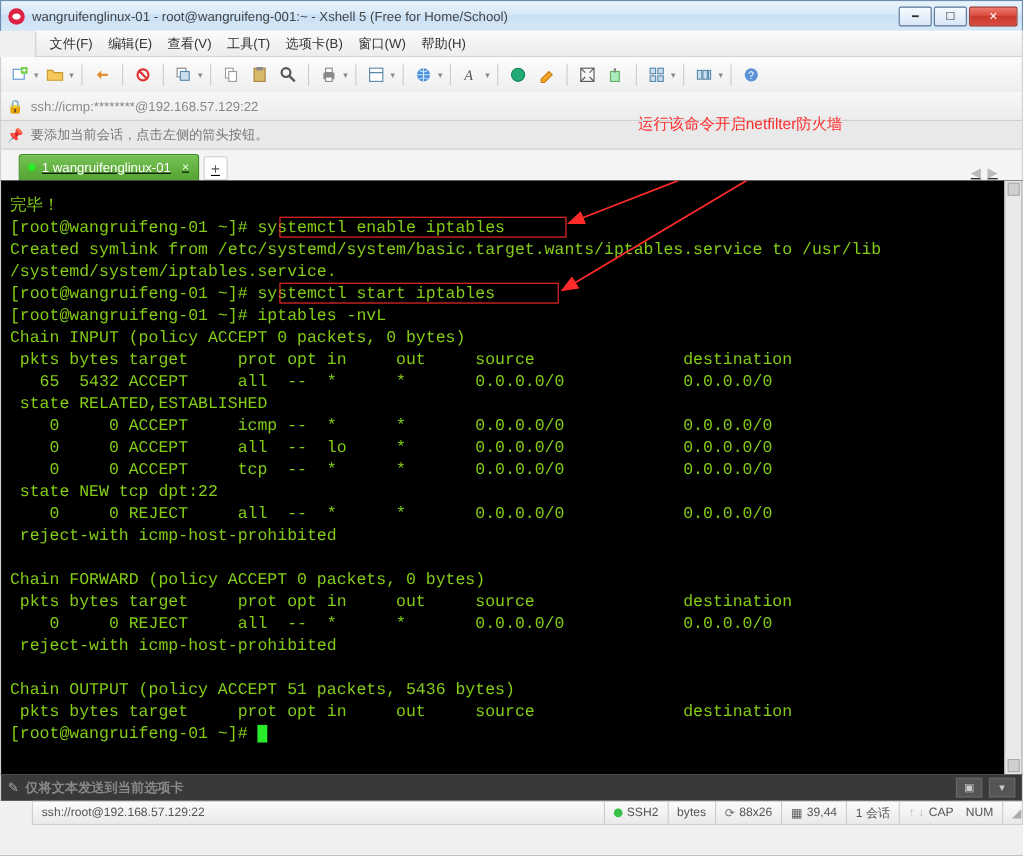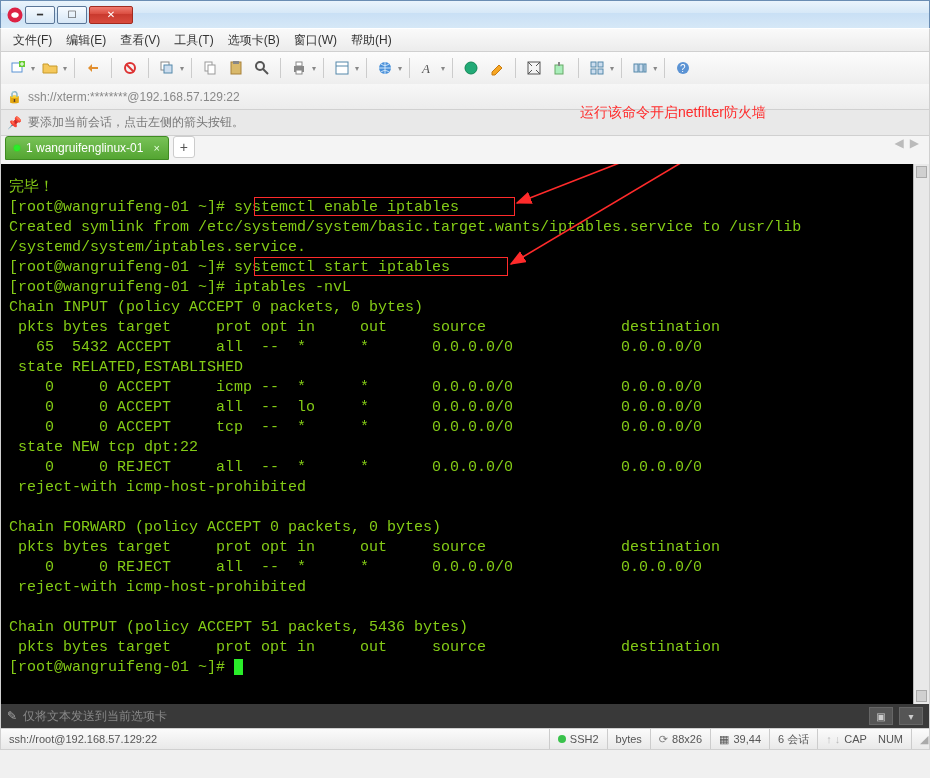--- a/index.html
+++ b/index.html
@@ -33,20 +33,21 @@
 
 .menubar {
   height: 24px;
   background: linear-gradient(#fafafa,#ececec);
   border: 1px solid #d0d0d0;
   border-top-color:#fff;
   display:flex;
   align-items:flex-end;
   padding: 0 6px;
   gap: 2px;
+  margin-left: 32px;
 }
 .menubar > div { padding: 2px 6px; color:#333; }
 
 
 .toolbar {
   height: 32px;
   background: linear-gradient(#fcfcfc,#eeeeee);
   border-left:1px solid #d0d0d0;
   border-right:1px solid #d0d0d0;
   display:flex;
@@ -86,21 +87,21 @@
   color:#777;
   position: relative;
 }
 
 
 .tabstrip {
   height: 28px;
   background:#f4f4f4;
   border-left:1px solid #d0d0d0;
   border-right:1px solid #d0d0d0;
-  display:flex; align-items:flex-start; padding:0 4px; gap:0;
+  display:flex; align-items:flex-end; padding:0 16px; gap:0;text-decoration:underline;
 }
 .tab {
   height: 24px;
   background: linear-gradient(#78c257,#54a532);
   color:#fff;
   border:1px solid #3f8a22;
   border-radius: 3px 3px 0 0;
   display:flex; align-items:center; padding:0 8px; gap:6px;
   font-size:12px;
 }
@@ -165,49 +166,50 @@
 
 .sendbar {
   height: 24px;
   background:#393939;
   color:#ddd;
   display:flex; align-items:center; padding:0 6px; gap:6px;
   border-left:1px solid #d0d0d0;
   border-right:1px solid #d0d0d0;
 }
 .sendbar .sendinput {
-  flex:1; color:#888; background:#393939;
+  flex:1; color:#888; background:#393939;font-weight:bold;
 }
 .sendbar .btn {
   width:24px;height:18px;background:#555;border:1px solid #666;
   display:flex;align-items:center;justify-content:center;color:#ccc;font-size:10px;
 }
 
 
 .statusbar {
   height: 22px;
   background: linear-gradient(#fbfbfb,#e9e9e9);
   border:1px solid #d0d0d0;
   display:flex; align-items:center;
-  font-size:11px; color:#555;
+  font-size:11px; color:#555;margin-left:29px;
 }
 .statusbar .cell { padding:0 8px; border-left:1px solid #ccc; height:100%; display:flex; align-items:center; gap:4px;}
 .statusbar .cell:first-child{border-left:none;flex:1;}
 .sgreen { width:8px;height:8px;background:#39c24b;border-radius:50%;display:inline-block; }
 </style>
 </head>
 <body>
 
 <div class="titlebar">
   <div class="icon-area">
     <svg viewBox="0 0 16 16">
         <circle cx="8" cy="8" r="6" fill="#d24"></circle>
         <path d="M5 8c0-3 6-3 6 0s-6 3-6 0z" fill="#fff"></path>
       </svg>
   </div>
+  <div class="title">wangruifenglinux-01 - root@wangruifeng-001:~ - Xshell 5 (Free for Home/School)</div>
   <div class="winbtns">
     <div class="winbtn min">━</div>
     <div class="winbtn max">☐</div>
     <div class="winbtn close">✕</div>
   </div>
 </div>
 
 <div class="menubar">
   <div>文件(F)</div>
   <div>编辑(E)</div>
@@ -353,21 +355,21 @@
     <div class="tbtn">
       <svg viewBox="0 0 16 16">
         <circle cx="8" cy="8" r="6" fill="#5b93d4"></circle>
         <text x="5" y="12" font-size="10" fill="#fff">?</text>
       </svg>
     </div>
   </div>
 
 <div class="addrbar">
   <span class="lock">🔒</span>
-  <span class="addr">ssh://xterm:********@192.168.57.129:22</span>
+  <span class="addr">ssh://icmp:********@192.168.57.129:22</span>
 </div>
 
 <div class="hintbar">
   <span style="color:#888;">📌</span>
   <span>要添加当前会话，点击左侧的箭头按钮。</span>
 </div>
 
 <div class="annotation" style="top:104px; left:580px;">运行该命令开启netfilter防火墙</div>
 
 <div class="tabstrip">
@@ -440,20 +442,20 @@
     </div>
   <div class="cell">bytes</div>
   <div class="cell">
       <span style="color:#777;">⟳</span> 
       <span>88x26</span>
     </div>
   <div class="cell">
       <span>▦</span> 
       <span>39,44</span>
     </div>
-  <div class="cell">6 会话</div>
+  <div class="cell">1 会话</div>
   <div class="cell">
     <span style="color:#bbb">↑ ↓ </span>
     <span>CAP</span>&nbsp;
     <span>NUM</span>
   </div>
   <div class="cell" style="width:18px;color:#aaa;">◢</div>
 </div>
 
 </body></html>

